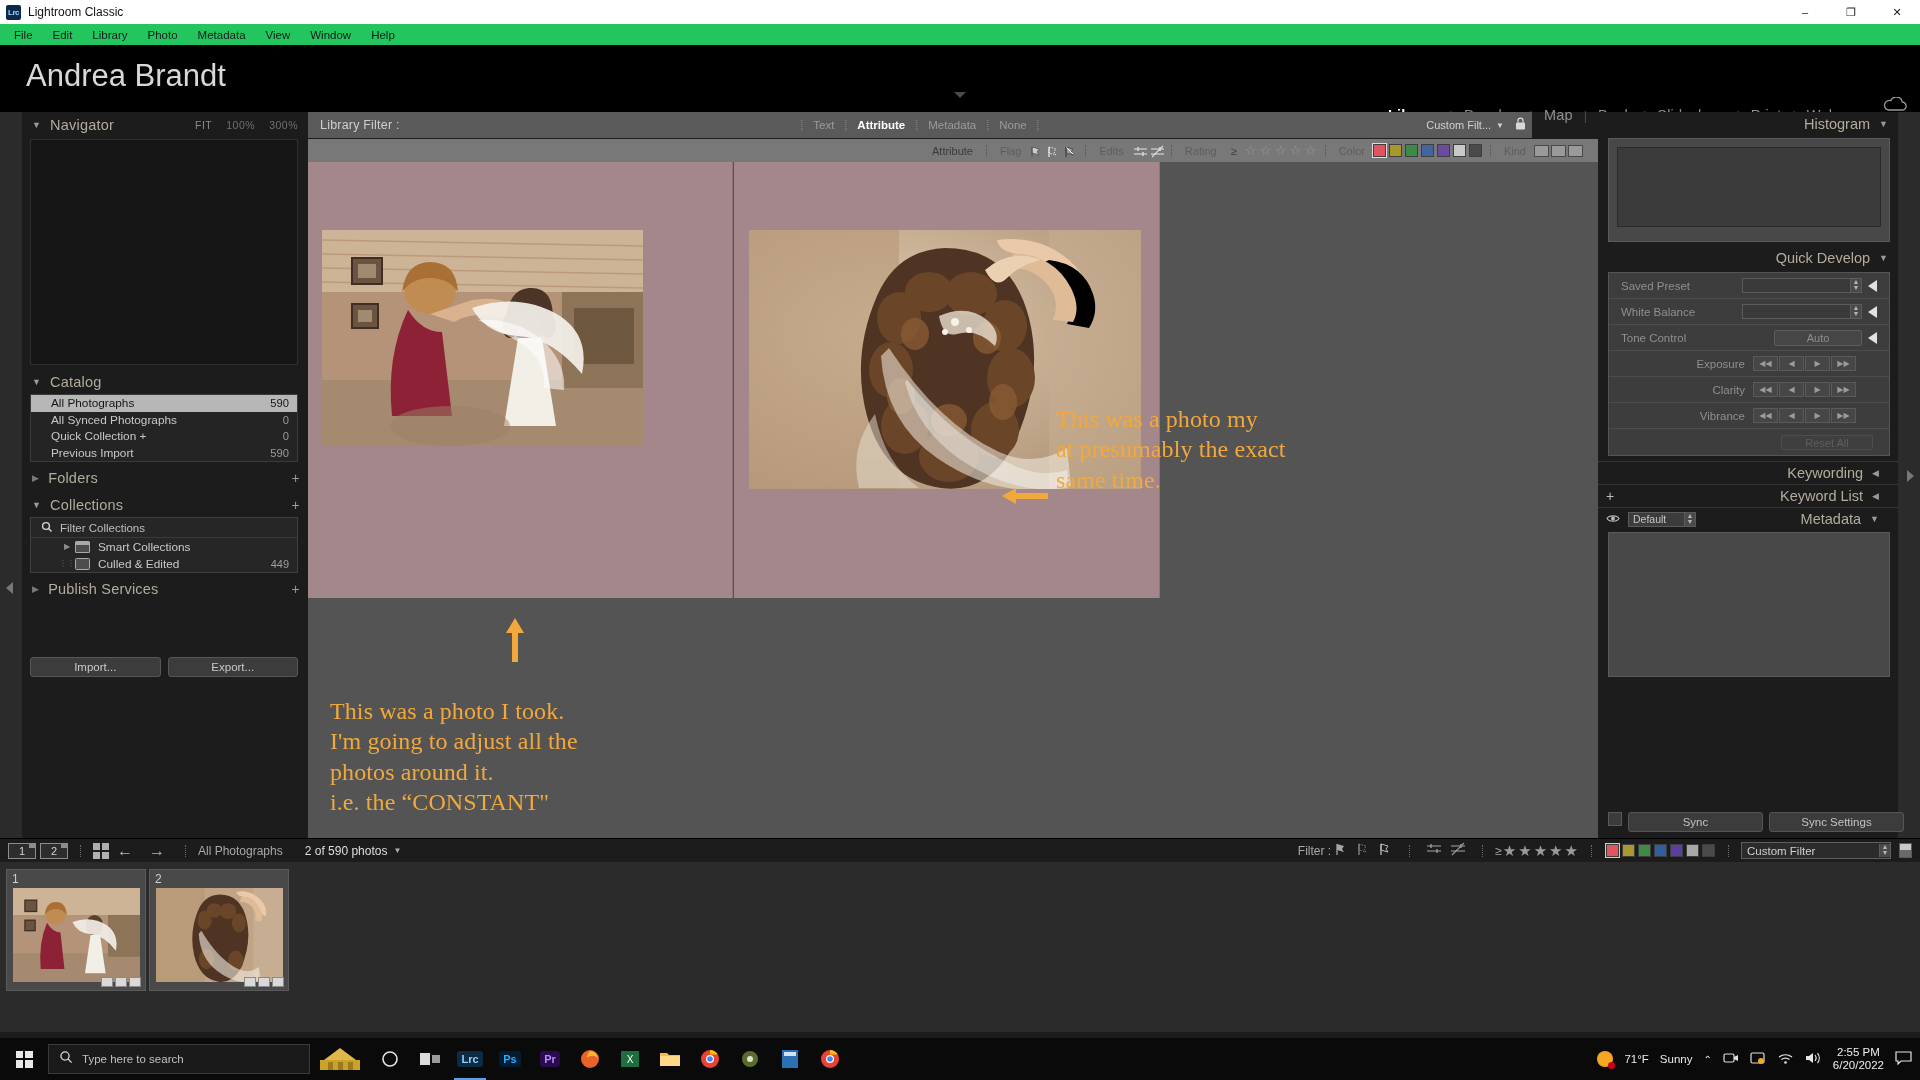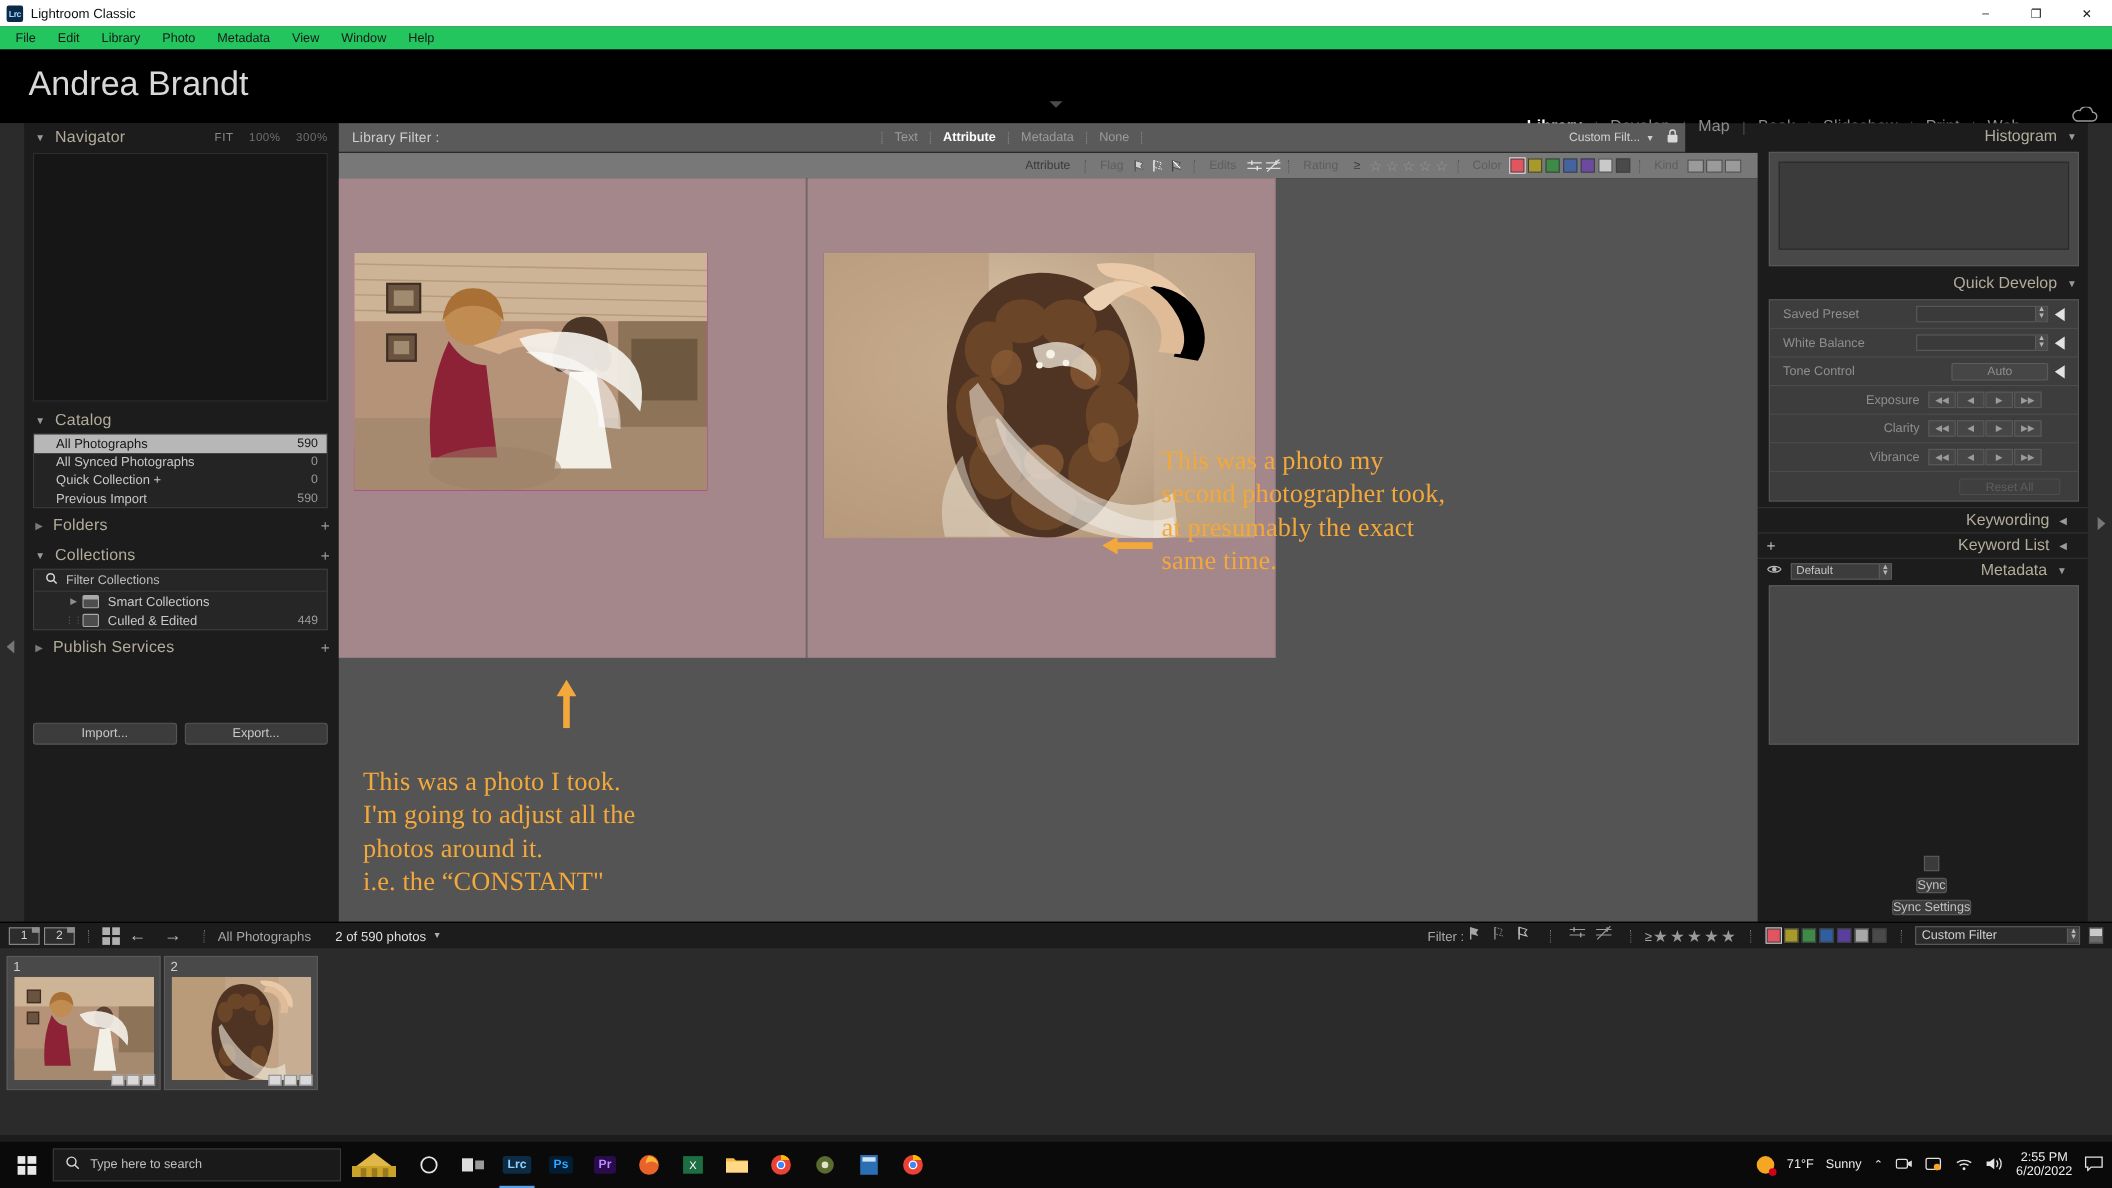--- a/index.html
+++ b/index.html
@@ -218,25 +218,25 @@
   .reset-btn {
     width:92px; height:15px; background:#3f3f3f; border:1px solid #4d4d4d; border-radius:2px;
     font-size:11px; color:#5e5e5e; text-align:center; line-height:14px; margin-left:auto; margin-right:4px;
   }
   .kw-head {
     display:flex; align-items:center; height:23px; padding:0 10px 0 8px;
     border-top:1px solid #333;
   }
   .kw-title { margin-left:auto; color:#b2ac9a; font-size:14.5px; }
   .md-combo {
-    width:92px; height:15px; background:#3c3c3c; border:1px solid #5a5a5a;
+    width:68px; height:15px; background:#3c3c3c; border:1px solid #5a5a5a;
     display:flex; align-items:center; font-size:10.5px; color:#c4c4c4; padding-left:4px;
   }
   .md-box { margin:2px 8px 0 10px; height:145px; background:#484848; border:1px solid #5a5a5a;}
-  .sync-row { position:absolute; left:10px; bottom:6px; width:296px; display:flex; align-items:center; gap:6px;flex-direction:column;}
+  .sync-row { position:absolute; left:10px; bottom:6px; width:296px; display:flex; gap:6px;}
   .sync-chk { width:14px; height:14px; background:#3b3b3b; border:1px solid #5a5a5a;}
   .sync-btn {
     flex:1; height:20px; background:#3c3c3c; border:1px solid #565656; border-radius:3px;
     color:#c2c2c2; font-size:11.5px; display:flex; align-items:center; justify-content:center;
   }
 
   
   .toolbar {
     position:absolute; left:0; top:838px; width:1920px; height:24px;
     background:#1c1c1c; display:flex; align-items:center; border-top:1px solid #000;
@@ -610,21 +610,20 @@
     </div>
 
     <div style="position:absolute;left:694px;top:325px;width:46px;height:18px;">
       <svg width="46" height="18" viewBox="0 0 46 18">
         <path d="M0 9 L14 1 L14 6 L46 6 L46 12 L14 12 L14 17 Z" fill="#f2a83b"></path>
       </svg>
     </div>
 
     <div class="annot" style="left:748px; top:242px; width:420px;">
       <div>This was a photo my</div>
-      <div>second photographer took,</div>
       <div>at presumably the exact</div>
       <div>same time.</div>
     </div>
 
     <div style="position:absolute;left:197px;top:456px;width:20px;height:44px;">
       <svg width="20" height="44" viewBox="0 0 20 44">
         <path d="M10 0 L19 15 L13 15 L13 44 L7 44 L7 15 L1 15 Z" fill="#f2a83b"></path>
       </svg>
     </div>
 

